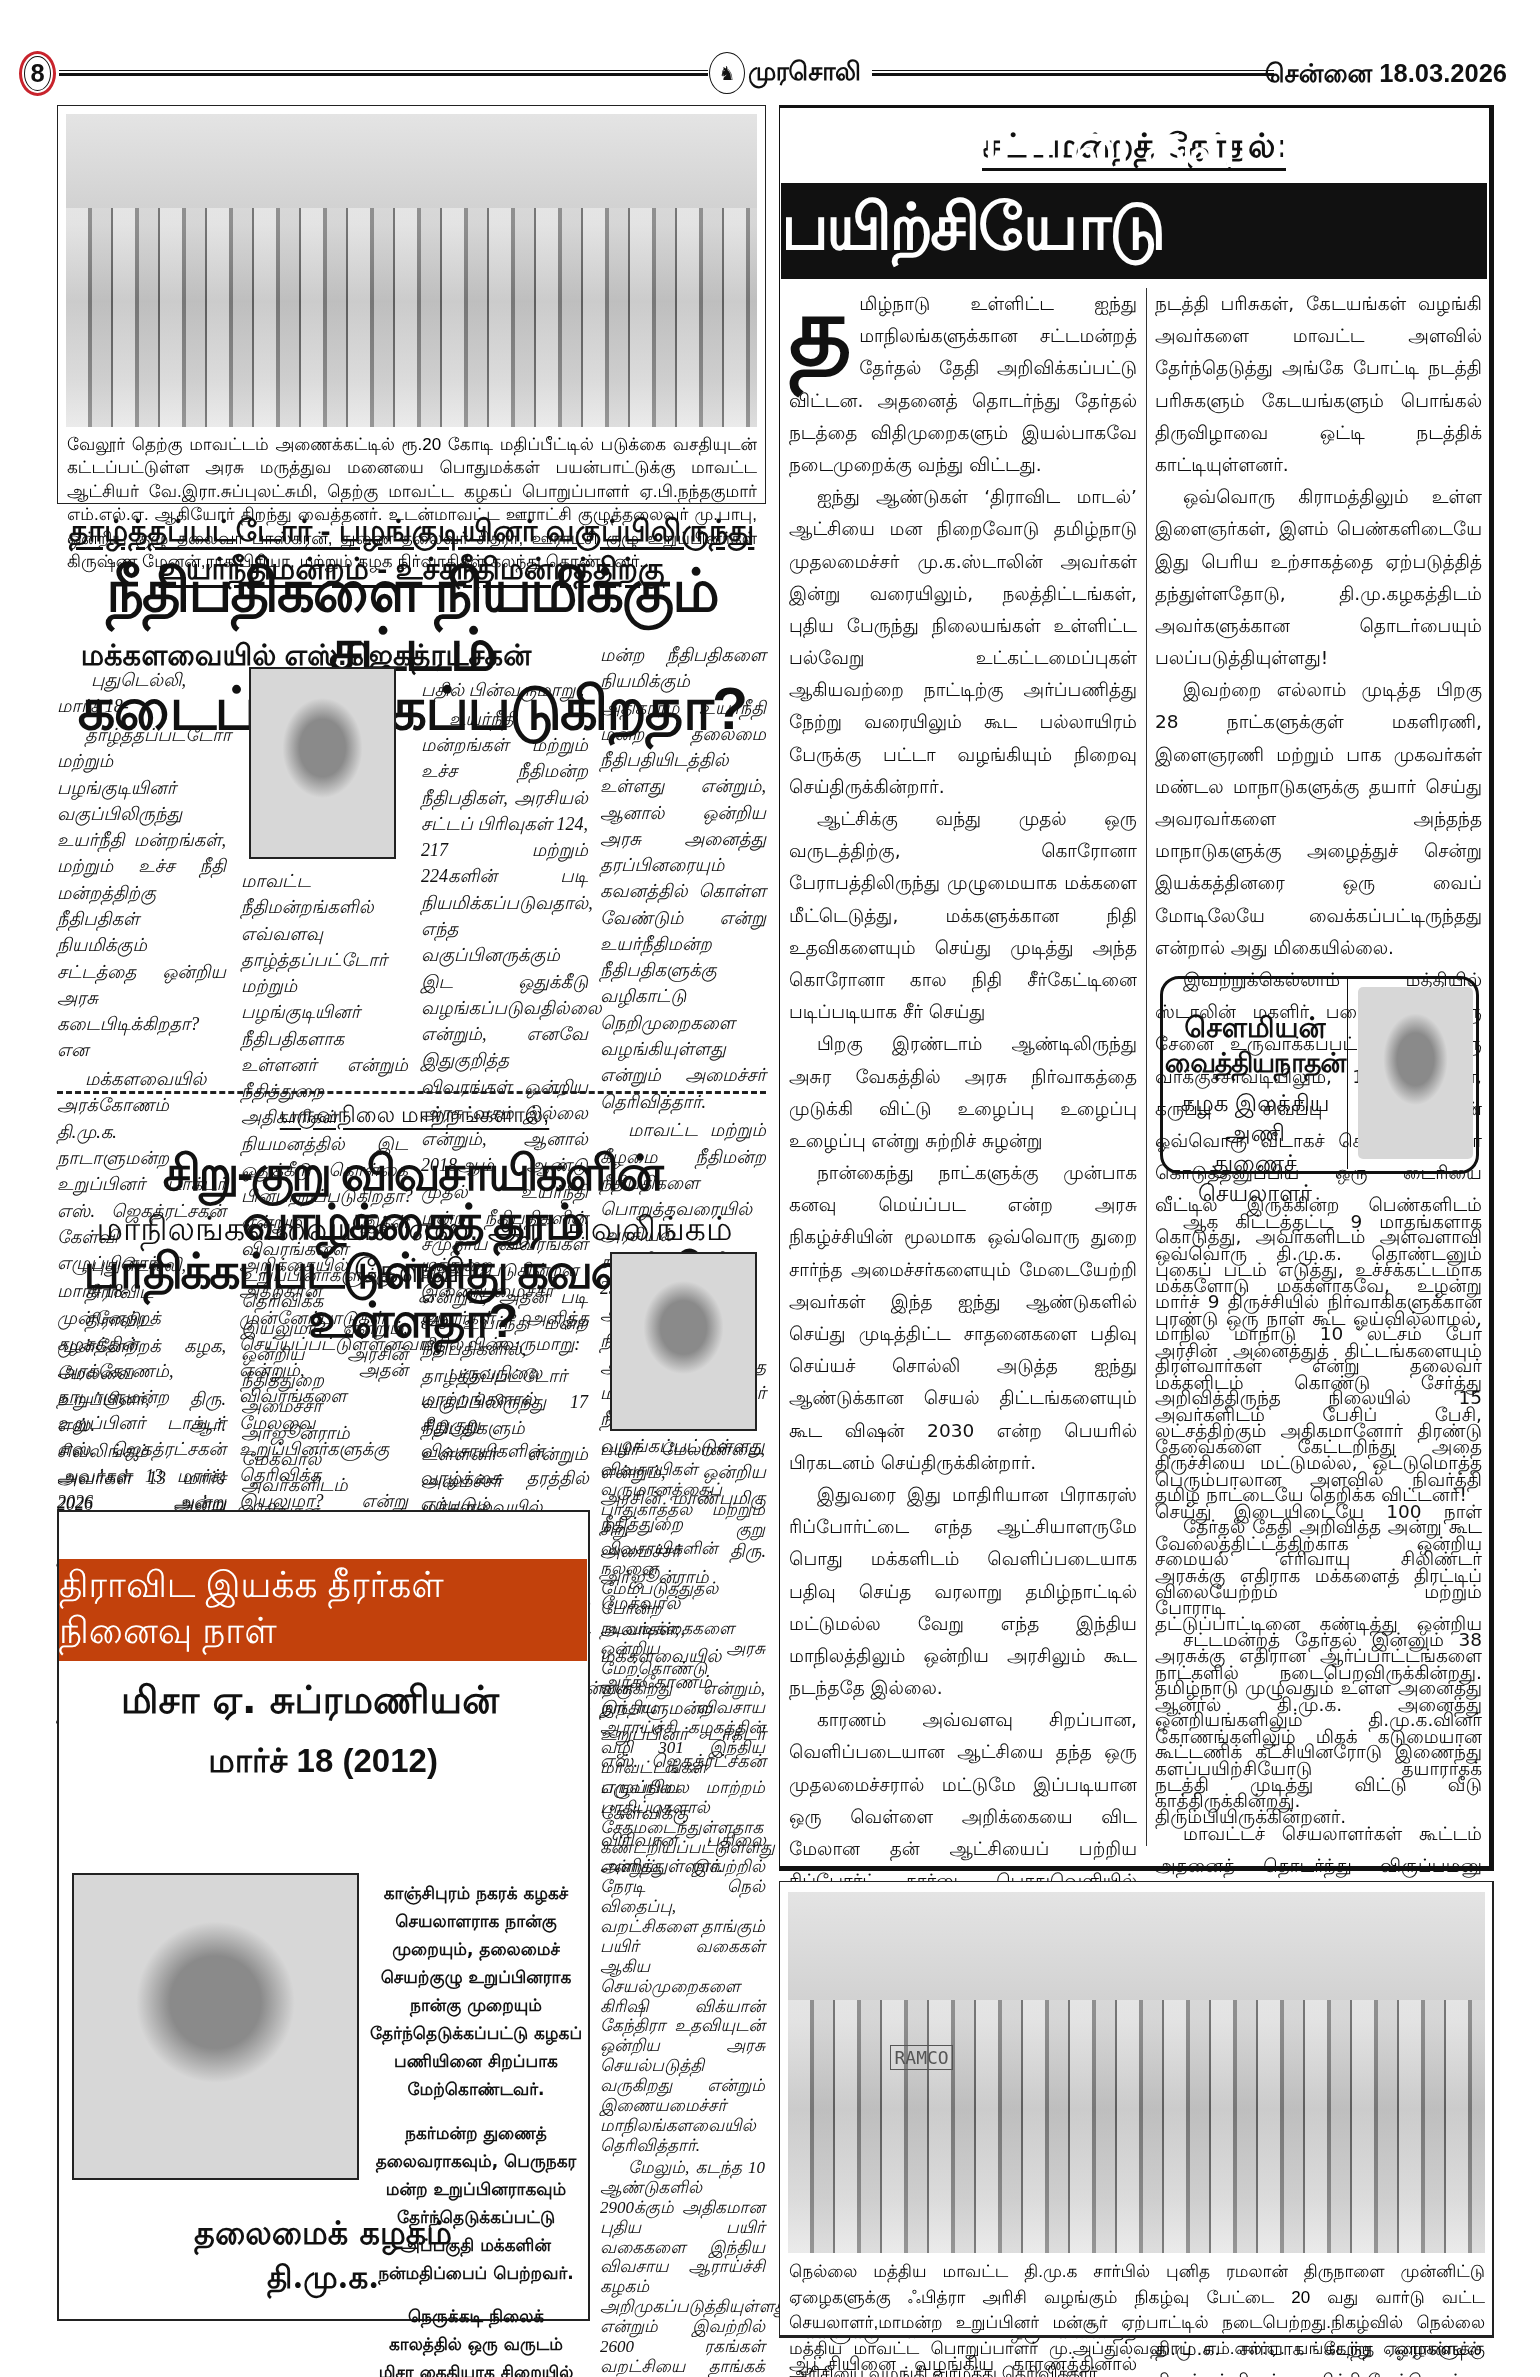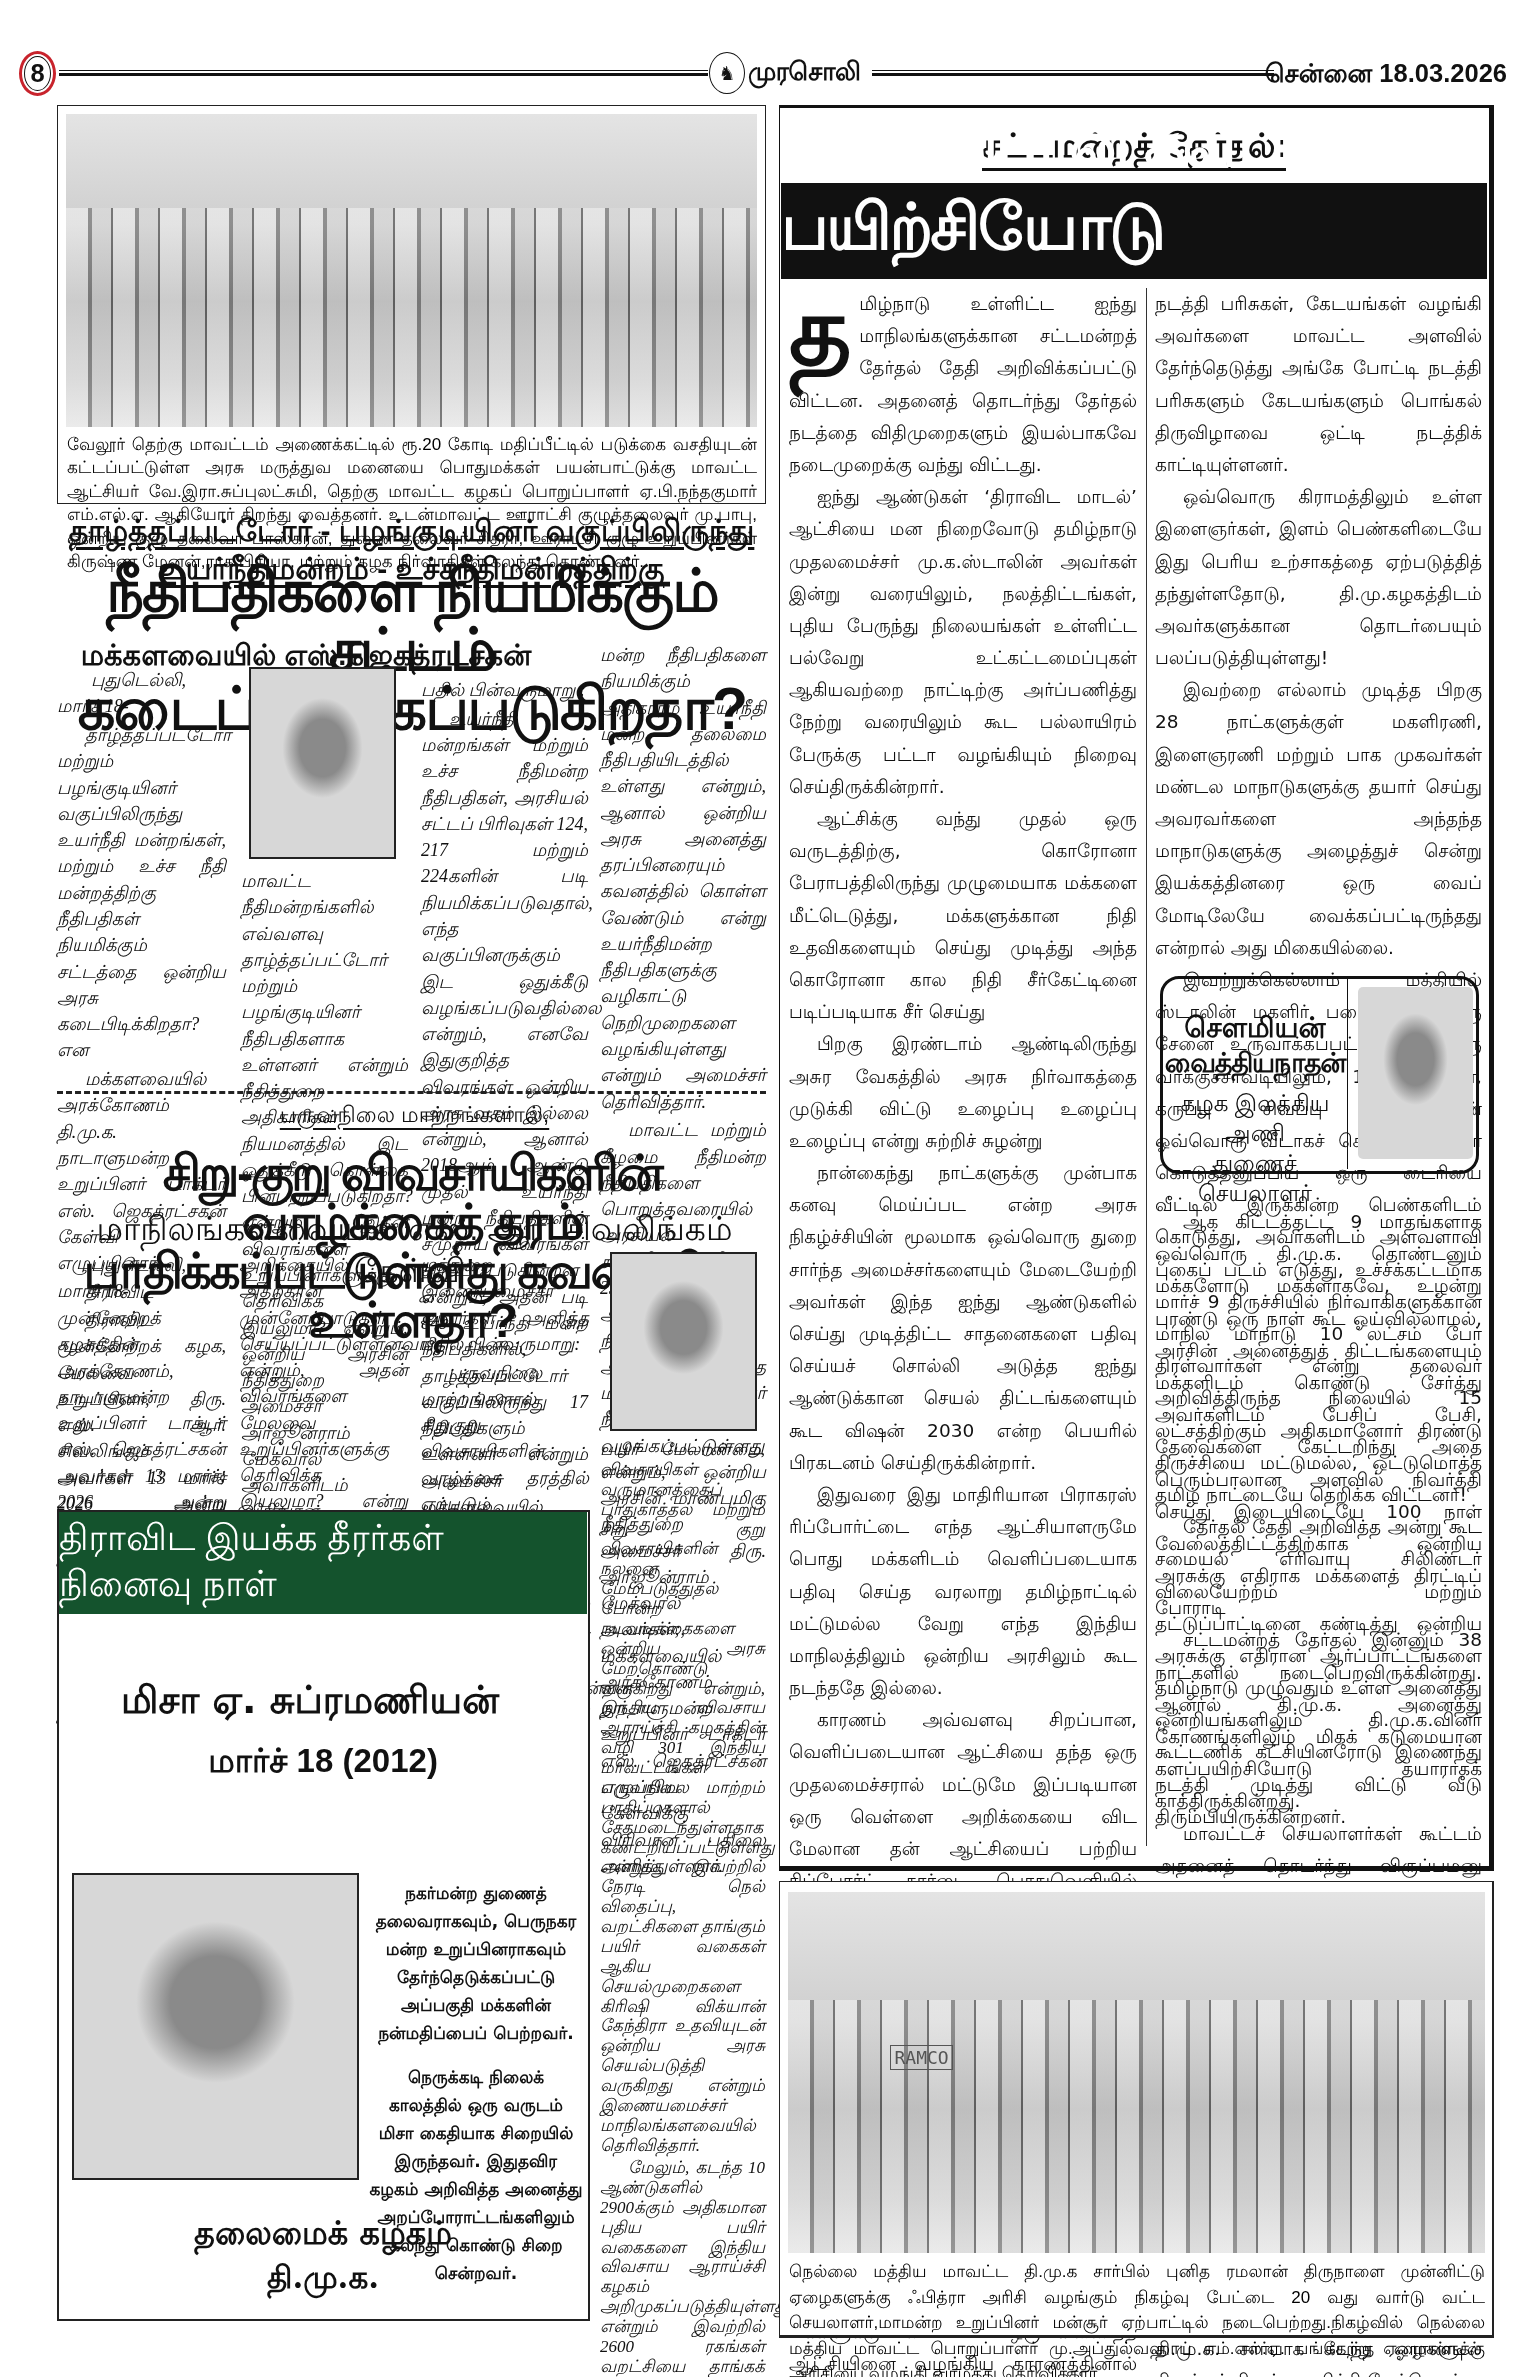--- a/index.html
+++ b/index.html
@@ -27,21 +27,21 @@
   .col p{text-indent:28px;margin-bottom:2.6px;}
   .col p.first{text-indent:0;}
   .col p.place{text-indent:34px;}
   .portrait{position:absolute;border:2.6px solid #222;background:radial-gradient(ellipse 40% 38% at 50% 42%,#8a8a8a 0 40%,#d7d7d7 70%),linear-gradient(#efefef,#fafafa);}
   .dash{border-top:3.2px dashed #222;position:absolute;}
   
   .rbody{font:18.5px/1.74 "DejaVu Sans",sans-serif;text-align:justify;}
   .rbody p{text-indent:28px;}
   .dropcap{float:left;font:bold 96px/0.8 "DejaVu Serif",serif;margin:5.1px 7.7px 0 0;}
   .banner{background:#111;color:#fff;display:flex;align-items:center;justify-content:center;font:bold 64px "Liberation Sans",sans-serif;letter-spacing:-2.6px;}
-  .memo-head{background:#14532d;color:#fff;display:flex;align-items:center;justify-content:center;font:36px "Liberation Sans",sans-serif;}
+  .memo-head{background:#c2410c;color:#fff;display:flex;align-items:center;justify-content:center;font:36px "Liberation Sans",sans-serif;margin-top:47px;}
   .memo-text{font:bold 22.4px/1.5 "DejaVu Sans",sans-serif;text-align:center;}
   .colbox{border:3.8px solid #111;border-radius:19px;}
 </style>
 </head>
 <body>
 
 <div class="abs masthead">
   <div class="abs pageno">8</div>
   <div class="abs rule" style="left:40px;width:649px;"></div>
   <div class="abs logo">♞</div>
@@ -105,20 +105,21 @@
   <p class="first">பயிர் மேலாண்மை, விவசாயிகள் வருமானத்தைப் பாதுகாத்தல் மற்றும் சிறு குறு விவசாயிகளின் நலனை மேம்படுத்துதல் போன்ற நடவடிக்கைகளை ஒன்றிய அரசு மேற்கொண்டு வருகிறது என்றும், இந்திய விவசாய ஆராய்ச்சி கழகத்தின் வழி 301 இந்திய மாவட்டங்கள் பருவநிலை மாற்றம் பாதிப்புகளால் சேதமடைந்துள்ளதாக கண்டறியப்பட்டுள்ளது என்றும், இவற்றில் நேரடி நெல் விதைப்பு, வறட்சிகளை தாங்கும் பயிர் வகைகள் ஆகிய செயல்முறைகளை கிரிஷி விக்யான் கேந்திரா உதவியுடன் ஒன்றிய அரசு செயல்படுத்தி வருகிறது என்றும் இணையமைச்சர் மாநிலங்களவையில் தெரிவித்தார்.</p>
   <p>மேலும், கடந்த 10 ஆண்டுகளில் 2900க்கும் அதிகமான புதிய பயிர் வகைகளை இந்திய விவசாய ஆராய்ச்சி கழகம் அறிமுகப்படுத்தியுள்ளது என்றும் இவற்றில் 2600 ரகங்கள் வறட்சியை தாங்கக் கூடியவை என்றும் அமைச்சர் கூறினார். நீடித்த விவசாயத்திற்கான செயல்முறைகள், சொட்டுநீர் பாசன முறைகள், மானாவாரி பயிர் வளர்ப்பு முறைகள், மண்ணின் நலத்தை பரிசோதித்து பாதுகாத்தல் இயற்கை விவசாய முறைகள், பருப்பு உற்பத்தியில் தன்னிறைவு திட்டம், எண்ணெய் வித்துகளின் உற்பத்தியில் தன்னிறைவு, பிரதம மந்திரி பயிர்க் காப்பீட்டு திட்டம் ஆகியவற்றின் மூலம் சிறுகுறு விவசாயிகளின் நலனை பாதுகாக்க தேவையான அனைத்து முயற்சிகளையும் ஒன்றிய அரசு எடுத்து வருகிறது என ஒன்றிய அரசின் விவசாயத்துறை இணையமைச்சர் பாகிரத் சௌத்ரி மாநிலங்களவையில் தி.மு.க. மேலவை உறுப்பினர் எஸ். ஆர். சிவலிங்கம்; எழுப்பிய கேள்விக்கு விரிவான பதிலை அளித்துள்ளார்.</p>
 </div>
 
 <div class="boxed" style="left:57px;top:1510px;width:533px;height:811px;border-width:2.6px;">
   <div class="abs memo-head" style="left:0;top:0;width:528px;height:102px;">திராவிட இயக்க தீரர்கள் நினைவு நாள்</div>
   <div class="abs" style="left:0;top:166px;width:502px;text-align:center;font:bold 38px 'DejaVu Sans',sans-serif;">மிசா ஏ. சுப்ரமணியன்</div>
   <div class="abs" style="left:0;top:230px;width:528px;text-align:center;font:bold 33px 'Liberation Sans',sans-serif;">மார்ச் 18 (2012)</div>
   <div class="portrait" style="left:12.8px;top:361px;width:287px;height:307px;"></div>
   <div class="abs memo-text" style="left:310px;top:367px;width:214px;font-size:17px;line-height:1.65;">
+    <p style="margin-bottom:15.3px;">காஞ்சிபுரம் நகரக் கழகச் செயலாளராக நான்கு முறையும், தலைமைச் செயற்குழு உறுப்பினராக நான்கு முறையும் தேர்ந்தெடுக்கப்பட்டு கழகப் பணியினை சிறப்பாக மேற்கொண்டவர்.</p>
     <p style="margin-bottom:15.3px;">நகர்மன்ற துணைத் தலைவராகவும், பெருநகர மன்ற உறுப்பினராகவும் தேர்ந்தெடுக்கப்பட்டு அப்பகுதி மக்களின் நன்மதிப்பைப் பெற்றவர்.</p>
     <p>நெருக்கடி நிலைக் காலத்தில் ஒரு வருடம் மிசா கைதியாக சிறையில் இருந்தவர். இதுதவிர கழகம் அறிவித்த அனைத்து அறப்போராட்டங்களிலும் கலந்து கொண்டு சிறை சென்றவர்.</p>
   </div>
   <div class="abs" style="left:0;top:702px;width:528px;text-align:center;font:bold 32px 'DejaVu Serif',serif;">தலைமைக் கழகம்</div>
   <div class="abs" style="left:0;top:747px;width:528px;text-align:center;font:bold 31px 'DejaVu Serif',serif;">தி.மு.க.</div>
 </div>
 
 <div class="boxed" style="left:779px;top:105px;width:715px;height:1766px;border:5.1px solid #111;border-left-width:1.9px;border-top-width:3.8px;padding-left:48px;">
   <div class="abs" style="left:0;top:19px;width:708px;text-align:center;">
     <span style="font:bold 33px 'Liberation Sans',sans-serif;border-bottom:3.2px solid #111;padding-bottom:3.8px;">சட்டமன்றத் தேர்தல்:</span>

